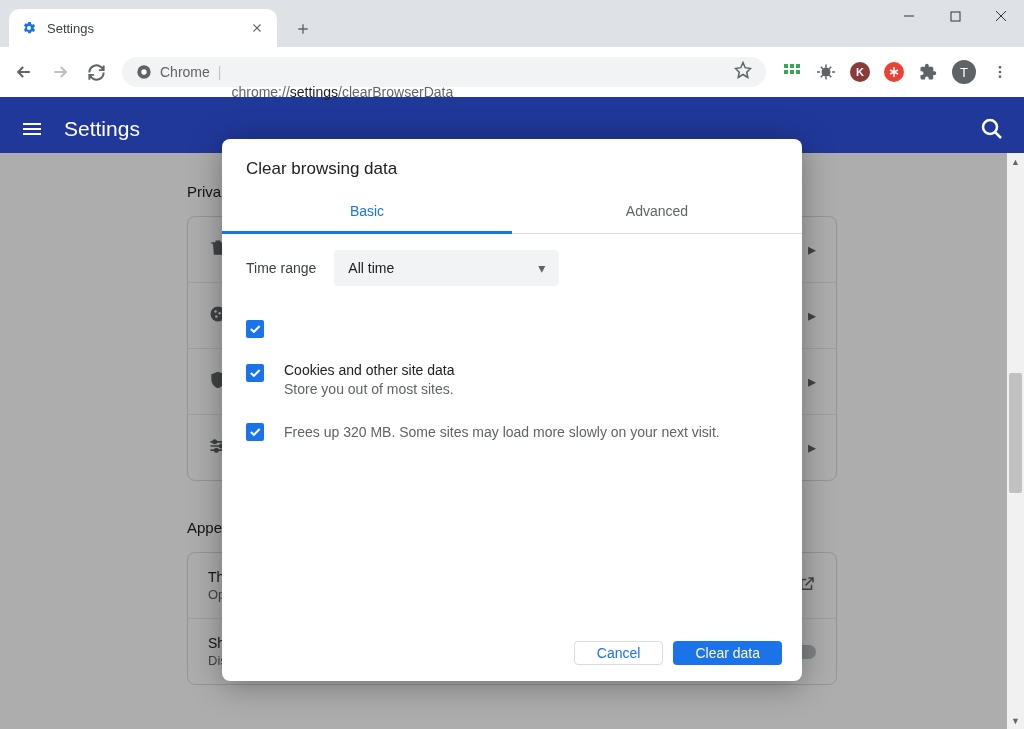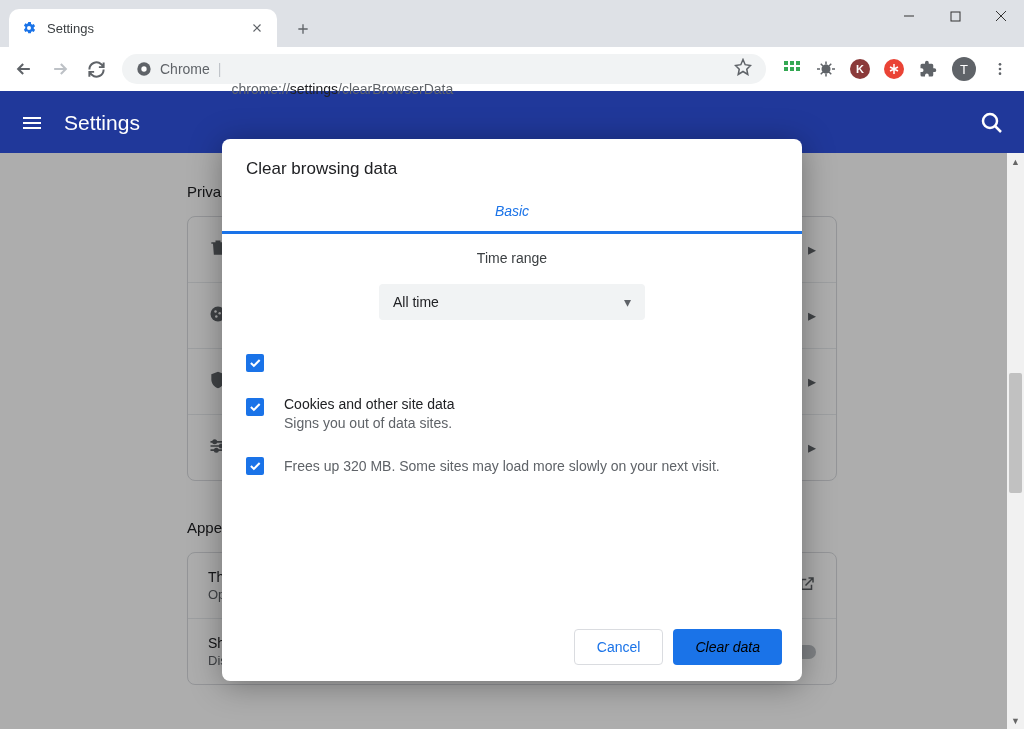--- a/index.html
+++ b/index.html
@@ -9,21 +9,21 @@
 .titlebar { height: 47px; background: #dee1e6; display: flex; align-items: flex-end; position: relative; }
 .tab { background: #fff; height: 38px; width: 268px; margin-left: 9px; border-radius: 10px 10px 0 0; display: flex; align-items: center; padding: 0 12px; position: relative; }
 .tab-icon { width: 16px; height: 16px; margin-right: 10px; }
 .tab-title { font-size: 13px; color: #3c4043; flex: 1; }
 .tab-close { width: 16px; height: 16px; display: flex; align-items: center; justify-content: center; color: #5f6368; cursor: pointer; }
 .newtab { width: 28px; height: 28px; display: flex; align-items: center; justify-content: center; margin-left: 12px; margin-bottom: 4px; color: #5f6368; cursor: pointer; border-radius: 50%; }
 .wincontrols { position: absolute; right: 0; top: 0; display: flex; }
 .winbtn { width: 46px; height: 32px; display: flex; align-items: center; justify-content: center; color: #333; }
 
 
-.addrbar { height: 44px; background: #fff; display: flex; align-items: center; padding: 0 8px; gap: 4px; }
+.addrbar { height: 50px; background: #fff; display: flex; align-items: center; padding: 0 8px; gap: 4px; }
 .navbtn { width: 32px; height: 32px; display: flex; align-items: center; justify-content: center; color: #5f6368; border-radius: 50%; }
 .navbtn.disabled { color: #bdc1c6; }
 .omnibox { flex: 1; height: 30px; background: #f1f3f4; border-radius: 15px; display: flex; align-items: center; padding: 0 14px; gap: 10px; margin: 0 6px; }
 .omnibox .secure { color: #5f6368; display: flex; align-items: center; gap: 8px; font-size: 14px; }
 .omnibox .url { font-size: 14px; color: #5f6368; margin-top: 40px; }
 .omnibox .url .host { color: #202124; }
 .omnibox .star { margin-left: auto; color: #5f6368; }
 .toolbar-icons { display: flex; gap: 14px; align-items: center; padding: 0 6px; }
 .ticon { width: 20px; height: 20px; display: flex; align-items: center; justify-content: center; }
 .avatar { width: 24px; height: 24px; border-radius: 50%; background: #5f6368; color: #fff; font-size: 13px; display: flex; align-items: center; justify-content: center; }
@@ -54,35 +54,35 @@
 .sb { position: absolute; right: 0; top: 153px; width: 17px; bottom: 0; background: #f1f1f1; }
 .sb-up, .sb-dn { height: 17px; display: flex; align-items: center; justify-content: center; color: #666; font-size: 9px; }
 .sb-dn { position: absolute; bottom: 0; width: 100%; }
 .sb-thumb { position: absolute; right: 2px; top: 220px; width: 13px; height: 120px; background: #c1c1c1; border-radius: 2px; }
 
 
 .dialog { position: absolute; left: 222px; top: 139px; width: 580px; height: 542px; background: #fff; border-radius: 8px; box-shadow: 0 4px 32px rgba(0,0,0,0.35); display: flex; flex-direction: column; z-index: 10; }
 .dlg-title { padding: 20px 24px 14px; font-size: 17px; color: #202124; font-weight: 400; }
 .tabs { display: flex; border-bottom: 1px solid #dadce0; }
 .tabs .dtab { flex: 1; text-align: center; padding: 10px 0 12px; font-size: 14px; color: #5f6368; cursor: pointer; font-weight: 500; }
-.tabs .dtab.active { color: #1a73e8; border-bottom: 3px solid #1a73e8; margin-bottom: -1px; font-style: italic; }
+.tabs .dtab.active { color: #1a73e8; border-bottom: 3px solid #1a73e8; margin-bottom: -1px; }
 .dlg-body { padding: 16px 24px; flex: 1; }
-.tr-row { display: flex; align-items: center; gap: 18px; margin-bottom: 20px; flex-direction: column; }
+.tr-row { display: flex; align-items: center; gap: 18px; margin-bottom: 20px; }
 .tr-label { font-size: 14px; color: #3c4043; }
-.select { background: #f1f3f4; border-radius: 4px; height: 36px; width: 266px; display: flex; align-items: center; padding: 16px 14px; font-size: 14px; color: #202124; cursor: pointer; }
+.select { background: #f1f3f4; border-radius: 4px; height: 36px; width: 225px; display: flex; align-items: center; padding: 16px 14px; font-size: 14px; color: #202124; cursor: pointer; }
 .select .caret { margin-left: auto; color: #5f6368; }
 .opt { display: flex; gap: 20px; padding: 12px 0; }
 .cb { width: 18px; height: 18px; background: #1a73e8; border-radius: 2px; display: flex; align-items: center; justify-content: center; margin-top: 2px; flex-shrink: 0; cursor: pointer; }
 .cb svg { width: 14px; height: 14px; }
 .opt-text .ot { font-size: 14px; color: #202124; }
 .opt-text .os { font-size: 14px; color: #5f6368; margin-top: 3px; }
 .dlg-foot { padding: 16px 20px; display: flex; justify-content: flex-end; gap: 10px; }
-.btn { height: 36px; padding: 11px 22px; border-radius: 4px; font-size: 14px; font-weight: 500; cursor: pointer; display: flex; align-items: center; border: none; }
+.btn { height: 24px; padding: 11px 22px; border-radius: 4px; font-size: 14px; font-weight: 500; cursor: pointer; display: flex; align-items: center; border: none; }
 .btn.cancel { background: #fff; border: 1px solid #dadce0; color: #1a73e8; }
-.btn.primary { background: #1a73e8; color: #000000; font-style: italic; }
+.btn.primary { background: #1a73e8; color: #fef9c3; }
 </style>
 </head>
 <body>
 
 <div class="titlebar">
   <div class="tab">
     <span class="tab-icon">
       <svg viewBox="0 0 24 24" fill="#1a73e8">
           <path d="M19.14 12.94a7 7 0 000-1.88l2.03-1.58-2-3.46-2.4.96a7 7 0 00-1.63-.94L14.8 3h-4l-.34 2.04c-.58.23-1.12.55-1.63.94l-2.4-.96-2 3.46 2.03 1.58a7 7 0 000 1.88L4.43 14.5l2 3.46 2.4-.96c.5.4 1.05.71 1.63.94L10.8 20h4l.34-2.04c.58-.23 1.12-.55 1.63-.94l2.4.96 2-3.46-2.03-1.58zM12 15a3 3 0 110-6 3 3 0 010 6z"></path>
         </svg>
@@ -286,20 +286,21 @@
 <div class="sb">
   <div class="sb-up">▲</div>
   <div class="sb-thumb"></div>
   <div class="sb-dn">▼</div>
 </div>
 
 <div class="dialog">
   <div class="dlg-title">Clear browsing data</div>
   <div class="tabs">
     <div class="dtab active">Basic</div>
+    <div class="dtab">Advanced</div>
   </div>
   <div class="dlg-body">
     <div class="tr-row">
       <span class="tr-label">Time range</span>
       <div class="select">
         <span>All time</span>
         <span class="caret">▾</span>
       </div>
     </div>
     <div class="opt">
@@ -310,21 +311,21 @@
         </div>
     </div>
     <div class="opt">
       <div class="cb">
           <svg viewBox="0 0 24 24" fill="none" stroke="#fff" stroke-width="3.5">
             <path d="M5 12l5 5L20 7"></path>
           </svg>
         </div>
       <div class="opt-text">
           <div class="ot">Cookies and other site data</div>
-          <div class="os">Signs you out of data sites.</div>
+          <div class="os">Store you out of most sites.</div>
         </div>
     </div>
     <div class="opt">
       <div class="cb">
           <svg viewBox="0 0 24 24" fill="none" stroke="#fff" stroke-width="3.5">
             <path d="M5 12l5 5L20 7"></path>
           </svg>
         </div>
       <div class="opt-text">
           <div class="os">Frees up 320 MB. Some sites may load more slowly on your next visit.</div>

